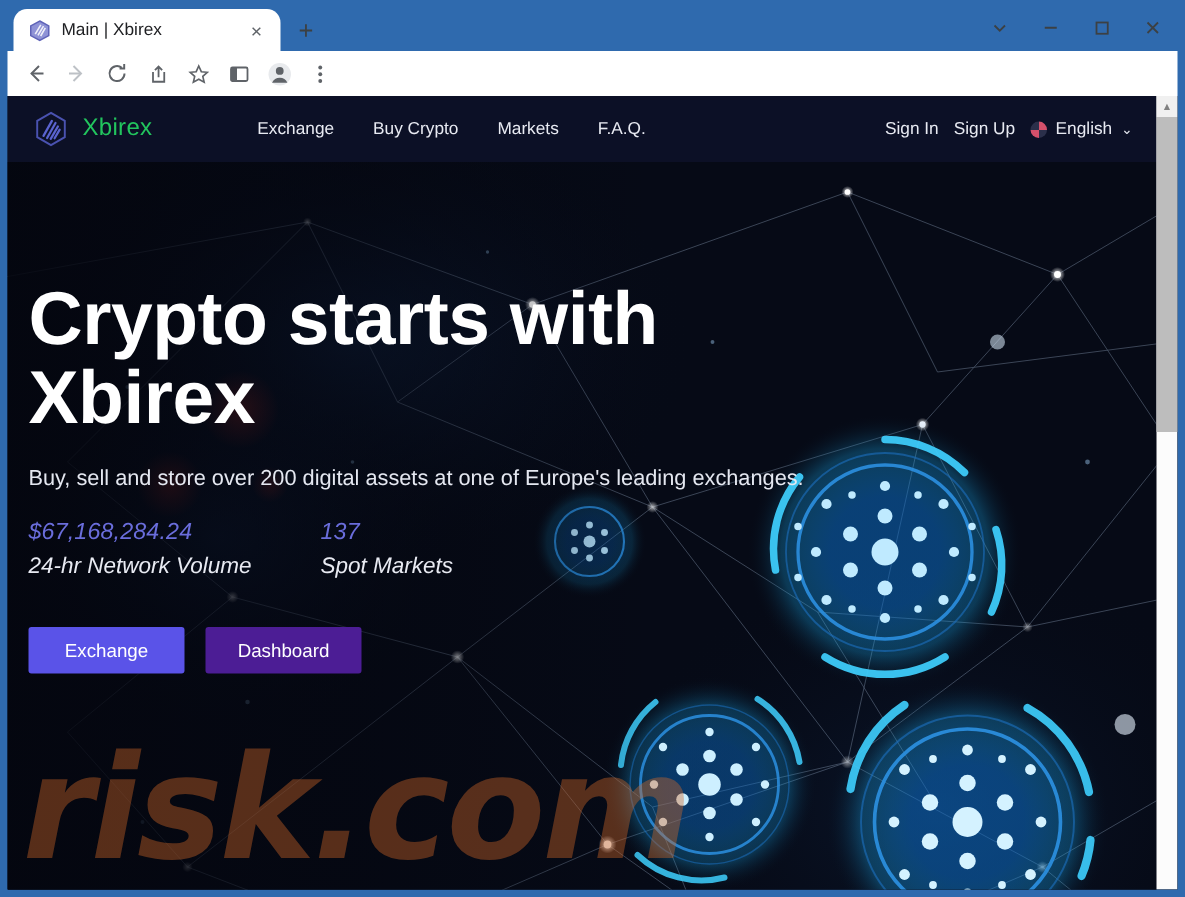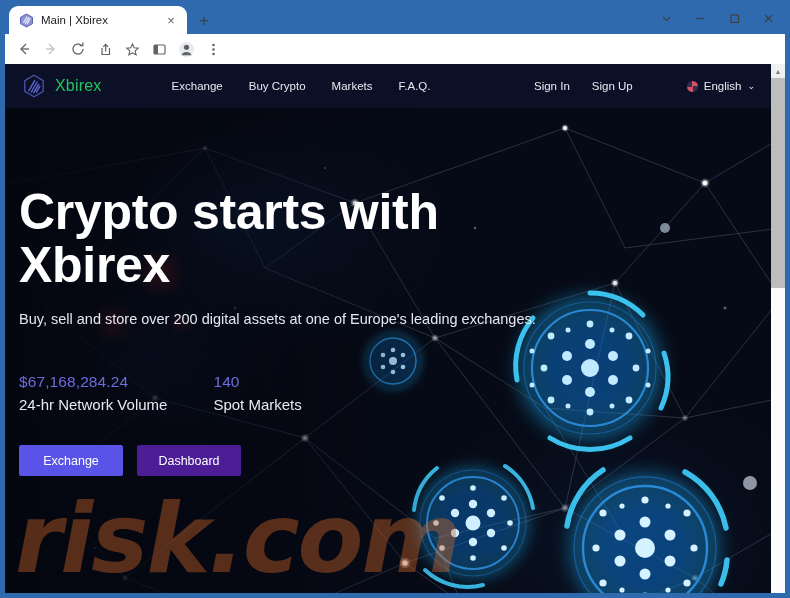--- a/index.html
+++ b/index.html
@@ -123,23 +123,23 @@
   }
   .brand { display: flex; align-items: center; gap: 10px; }
   .brand-name { font-size: 16px; color: #22c55e; letter-spacing: .2px; }
   .navlinks {
     display: flex; align-items: center; gap: 26px;
     margin-left: 70px;
   }
   .navlink { font-size: 11.5px; color: #e8eaf2; white-space: nowrap; }
   .navright {
     margin-left: auto;
-    display: flex; align-items: center; gap: 22px;
-  }
-  .lang { display: flex; align-items: center; gap: 6px; margin-left: 32px; }
+    display: flex; align-items: center; gap: 10px;
+  }
+  .lang { display: flex; align-items: center; gap: 6px; }
   .globe {
     width: 11px; height: 11px; border-radius: 50%;
     background: conic-gradient(#d4506b 0 90deg, #2b2f4a 90deg 180deg, #d4506b 180deg 270deg, #2b2f4a 270deg 360deg);
   }
   .caret { font-size: 9px; color: #e8eaf2; }
 
   
   .hero { position: absolute; left: 0; top: 44px; right: 14px; bottom: 0; overflow: hidden; }
   .hero-bg { position: absolute; inset: 0; background: #060a16; }
   .hero-content {
@@ -147,21 +147,21 @@
     width: 560px;
   }
   h1.headline {
     font-size: 50px; font-weight: 700; color: #ffffff;
     letter-spacing: -.3px; line-height: 1.05;
   }
   .subhead {
     margin-top: 20px;
     font-size: 14.5px; color: #e4e7f0; font-weight: 400;
   }
-  .stats { display: flex; margin-top: 46px; }
+  .stats { display: flex; margin-top: 19px; font-style: italic; }
   .stat { margin-right: 46px; }
   .stat-val { font-size: 15.5px; color: #6a6ddb; letter-spacing: .1px; }
   .stat-lbl { font-size: 15px; color: #e8eaf2; margin-top: 5px; }
   .cta { display: flex; gap: 14px; margin-top: 32px; }
   .btn {
     width: 104px; height: 31px;
     display: flex; align-items: center; justify-content: center;
     font-size: 12.5px; color: #ffffff; border-radius: 2px;
   }
   .btn-primary { background: #5a53e8; }
@@ -543,21 +543,21 @@
       <div class="hero-content">
         <h1 class="headline">Crypto starts with Xbirex</h1>
         <p class="subhead">Buy, sell and store over 200 digital assets at one of Europe's leading exchanges.</p>
 
         <div class="stats">
           <div class="stat">
             <div class="stat-val">$67,168,284.24</div>
             <div class="stat-lbl">24-hr Network Volume</div>
           </div>
           <div class="stat">
-            <div class="stat-val">140</div>
+            <div class="stat-val">137</div>
             <div class="stat-lbl">Spot Markets</div>
           </div>
         </div>
 
         <div class="cta">
           <div class="btn btn-primary">Exchange</div>
           <div class="btn btn-secondary">Dashboard</div>
         </div>
       </div>
     </div>

